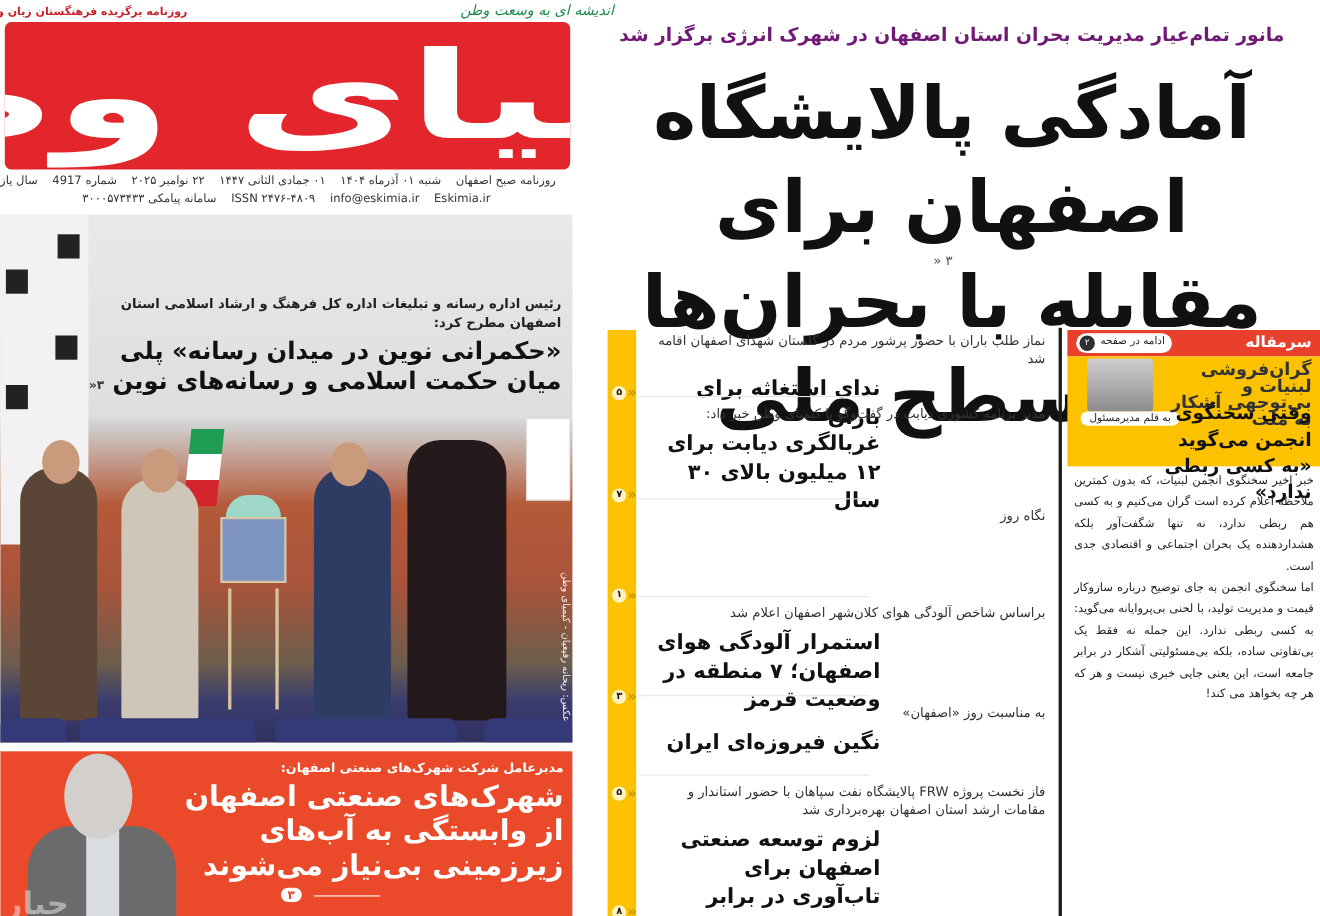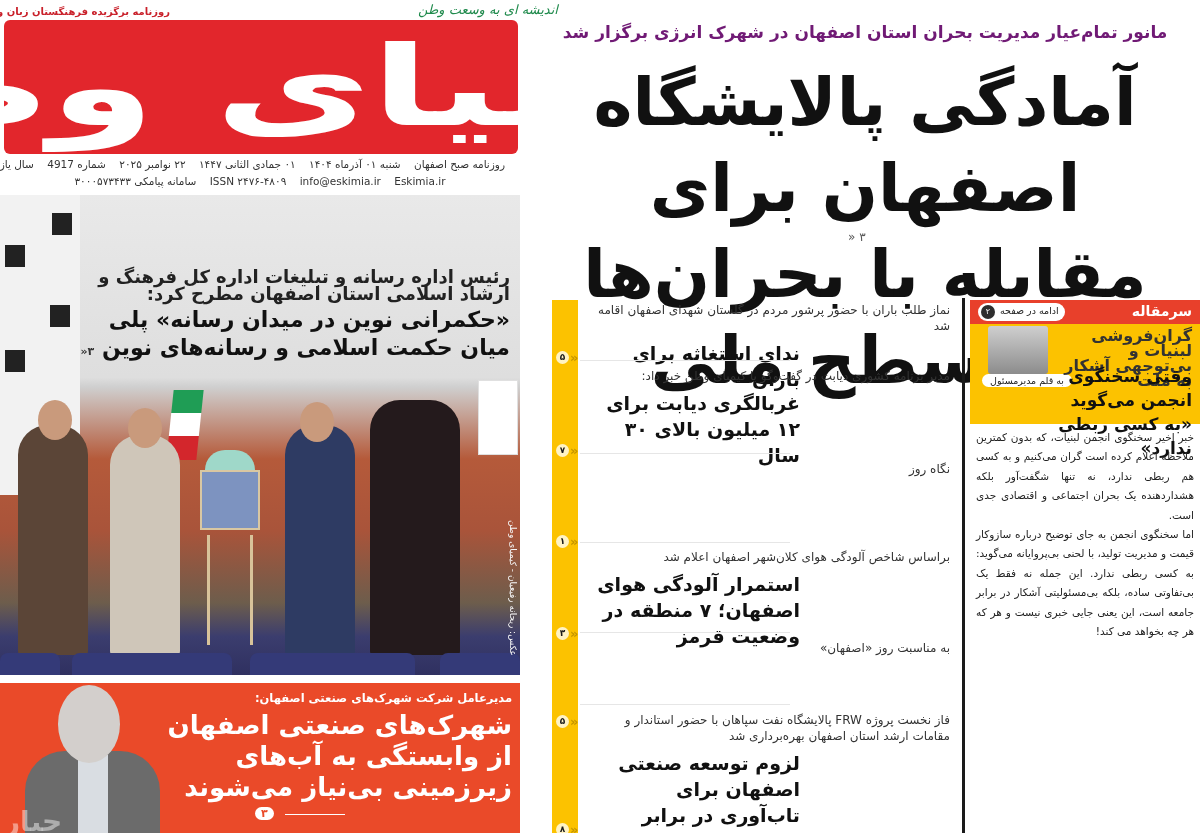--- a/index.html
+++ b/index.html
@@ -22,21 +22,21 @@
   .lead-kicker { position: absolute; right: 0; left: 0; top: 22px; font-size: 17px; font-weight: bold; color: #701a75; }
   .lead-title { position: absolute; right: 10px; left: 10px; top: 60px; font-size: 66px; font-weight: bold; line-height: 86px; color: #111; letter-spacing: -2px; }
   .lead-page { position: absolute; left: 318px; top: 230px; font-size: 12px; color: #555; }
 
   
   .photo { position: absolute; left: 0; top: 195px; width: 520px; height: 480px; overflow: hidden;
            background: linear-gradient(180deg, #e9e9e9 0%, #dedede 38%, #cfcfcf 40%, #b55a3a 55%, #a9543a 70%, #6d5d4c 85%, #3b3d6e 92%, #2f3060 100%); }
   .photo-wall-left { position: absolute; left: 0; top: 0; width: 80px; height: 300px; background: #f2f2f2; }
   .photo-win { position: absolute; width: 20px; height: 22px; background: #222; }
   .photo-headbox { position: absolute; right: 0; top: 65px; width: 460px; height: 120px; padding: 8px 10px 0 0; }
-  .photo-kicker { font-size: 18px; font-weight: bold; color: #222; line-height: 17px; text-align: right; }
+  .photo-kicker { font-size: 12px; font-weight: bold; color: #222; line-height: 17px; text-align: right; }
   .photo-title { font-size: 22px; font-weight: bold; color: #111; line-height: 28px; margin-top: 4px; text-align: right; }
   .photo-page { font-size: 11px; color: #333; margin-left: 8px; }
   .photo-stage { position: absolute; left: 0; top: 185px; width: 520px; height: 295px; }
   .person { position: absolute; bottom: 20px; border-radius: 30px 30px 4px 4px; }
   .person-head { position: absolute; width: 34px; height: 40px; border-radius: 50%; background: #c99a7c; }
   .seatrow { position: absolute; bottom: 0; height: 22px; background: #343a78; border-radius: 8px 8px 0 0; }
   .easel { position: absolute; left: 195px; top: 70px; width: 70px; height: 190px; }
   .easel-board { position: absolute; left: 5px; top: 20px; width: 60px; height: 60px; background: #7d93c0; border: 2px solid #d9c7a2; }
   .easel-cloth { position: absolute; left: 10px; top: 0; width: 50px; height: 30px; background: #9fd8c9; border-radius: 20px 20px 6px 6px; }
   .easel-leg { position: absolute; width: 3px; height: 110px; background: #d8c39a; top: 85px; }
@@ -202,20 +202,21 @@
   <div class="news-title">استمرار آلودگی هوای اصفهان؛ ۷ منطقه در وضعیت قرمز</div>
 </div>
 <div class="marker" style="top:626px">
     <span class="chev">«</span>
     <span class="num">۳</span>
   </div>
 <div class="news-sep" style="top:632px"></div>
 
 <div class="news" style="top:640px">
   <div class="news-kicker">به مناسبت روز «اصفهان»</div>
+  <div class="news-title">نگین فیروزه‌ای ایران</div>
 </div>
 <div class="marker" style="top:714px">
     <span class="chev">«</span>
     <span class="num">۵</span>
   </div>
 <div class="news-sep" style="top:704px"></div>
 
 <div class="news" style="top:712px">
   <div class="news-kicker" style="padding-left:0">فاز نخست پروژه FRW پالایشگاه نفت سپاهان با حضور استاندار و مقامات ارشد استان اصفهان بهره‌برداری شد</div>
   <div class="news-title">لزوم توسعه صنعتی اصفهان برای تاب‌آوری در برابر تشدید تحریم‌ها</div>

